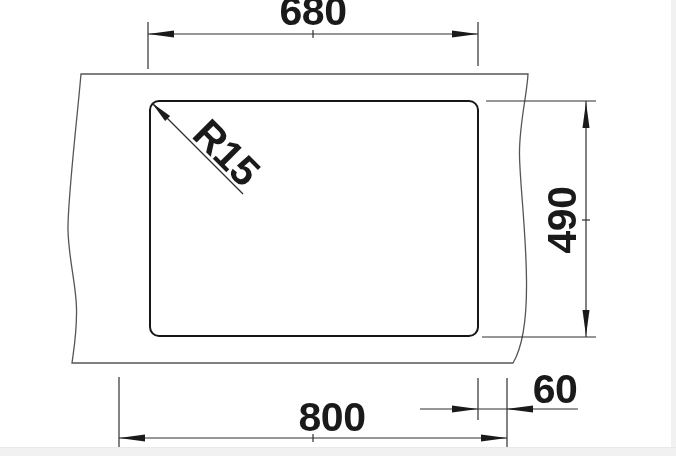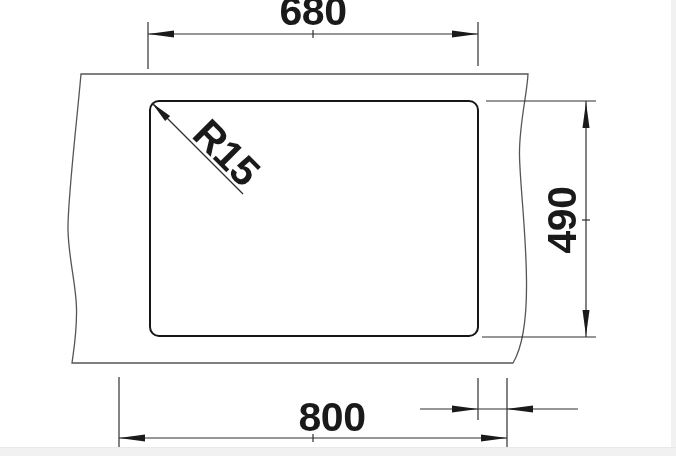--- a/index.html
+++ b/index.html
@@ -111,19 +111,20 @@
       <polygon stroke="none" points="152,103 170.1,116.1 165.1,121.1"></polygon>
     </g>
   </svg>
 
   <div id="label-top-width" class="dim-label">680</div>
 
   <div id="label-depth" class="dim-label rot-ccw">490</div>
 
   <div id="label-overall-width" class="dim-label">800</div>
 
+  <div id="label-side-offset" class="dim-label">60</div>
 
   <div id="label-corner-radius" class="dim-label rot-45">R15</div>
 
   <div class="margin-right"></div>
   <div class="margin-bottom"></div>
 
 </div>
 
 </body></html>

